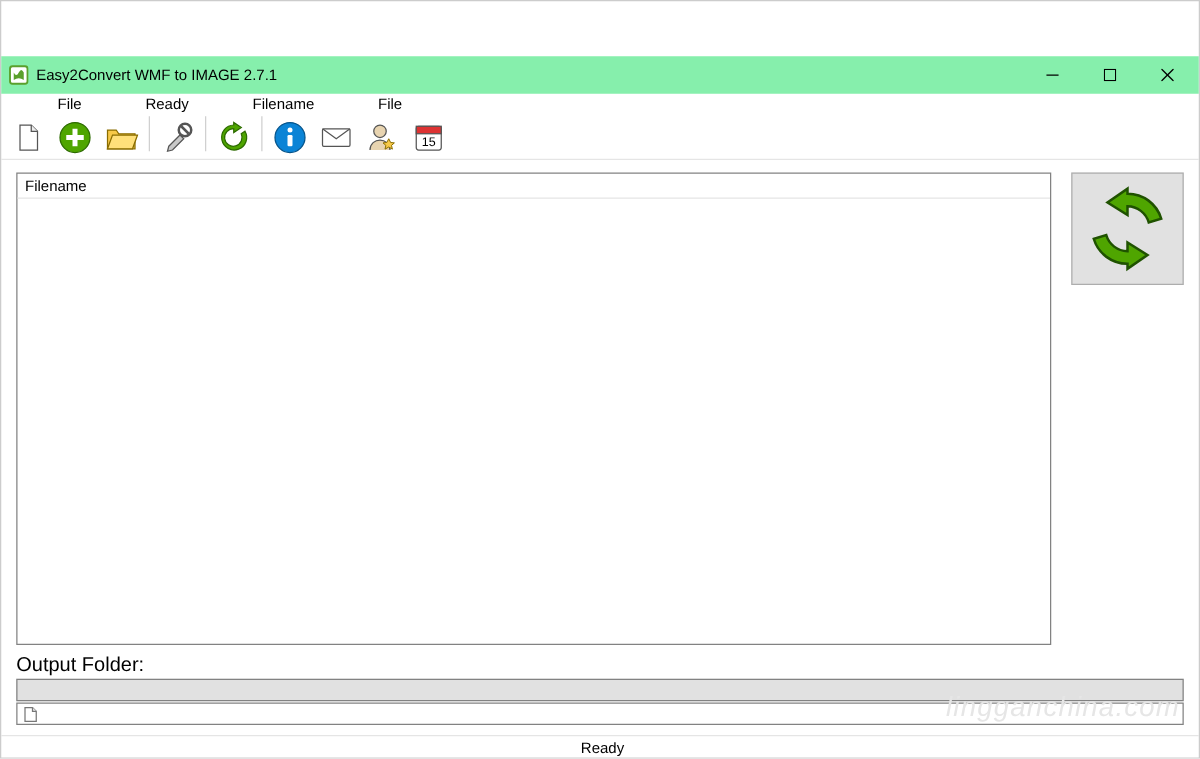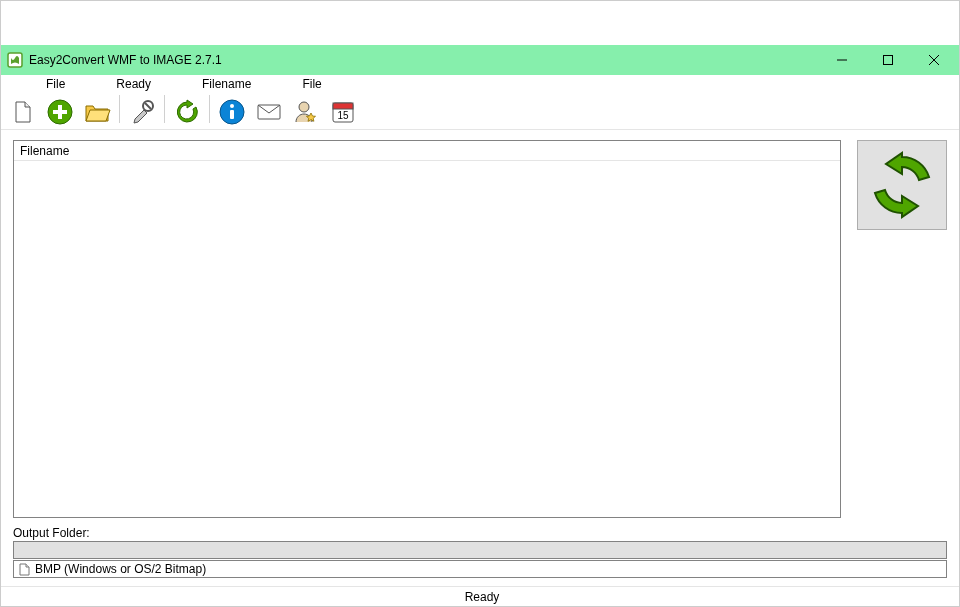--- a/index.html
+++ b/index.html
@@ -15,21 +15,21 @@
 .menubar .menu-item { padding: 1px 8px; cursor: default; margin-left: 33px; }
 .toolbar { height: 37px; display: flex; align-items: flex-start; padding: 2px 4px; border-bottom: 1px solid #e5e5e5; gap: 1px; }
 .toolbar .tb-btn { width: 36px; height: 33px; display: flex; align-items: center; justify-content: center; border: 1px solid transparent; border-radius: 2px; }
 .toolbar .sep { width: 1px; height: 28px; background: #d0d0d0; margin: 0 3px; }
 .client { flex: 1; display: flex; flex-direction: column; padding: 10px 12px 0 12px; }
 .row1 { display: flex; gap: 16px; }
 .filelist { flex: 1; height: 378px; border: 1px solid #828282; background: #fff; display: flex; flex-direction: column; }
 .filelist-header { height: 20px; display: flex; align-items: center; border-bottom: 1px solid #e5e5e5; font-size: 12px; padding-left: 6px; }
 .filelist-body { flex: 1; }
 .convert-btn { width: 90px; height: 90px; border: 1px solid #adadad; background: #e1e1e1; display: flex; align-items: center; justify-content: center; cursor: default; }
-.section-label { font-size: 12px; margin-top: 8px; }
+.section-label { font-size: 16px; margin-top: 8px; }
 .folder-field { height: 18px; border: 1px solid #828282; background: #e1e1e1; margin-top: 1px; }
 .format-field { height: 18px; border: 1px solid #828282; background: #fff; margin-top: 1px; display: flex; align-items: center; font-size: 12px; padding-left: 3px; gap: 4px; }
 .format-field .doc-ico { width: 14px; height: 14px; display: flex; align-items: center; justify-content: center; }
 .statusbar { height: 22px; border-top: 1px solid #e5e5e5; display: flex; align-items: center; font-size: 12px; padding-left: 4px; margin-top: 8px; justify-content: center; }
 .watermark { position: absolute; bottom: 28px; right: 16px; color: #e6e6e6; font-size: 22px; letter-spacing: 1px; pointer-events: none; font-style: italic; }
 </style>
 </head>
 <body>
 
 <div class="window">
@@ -154,21 +154,21 @@
     <div class="section-label">Output Folder:</div>
     <div class="folder-field"></div>
 
     <div class="format-field">
       <span class="doc-ico">
         <svg width="13" height="13" viewBox="0 0 13 13">
             <path d="M2 1h6l3 3v8H2z" fill="#fff" stroke="#777" stroke-width="1"></path>
             <path d="M8 1v3h3" fill="#eee" stroke="#777" stroke-width="1"></path>
           </svg>
       </span>
-      <span>BMP (Windows or OS/2 Bitmap)</span>
     </div>
   </div>
 
   <div class="statusbar">
     <span>Ready</span>
   </div>
 
+  <div class="watermark">lingganchina.com</div>
 </div>
 
 </body></html>

